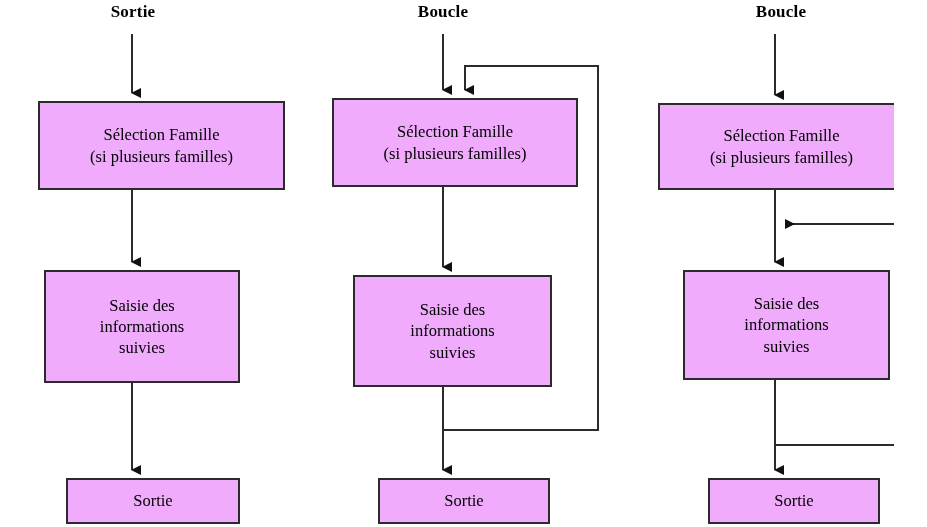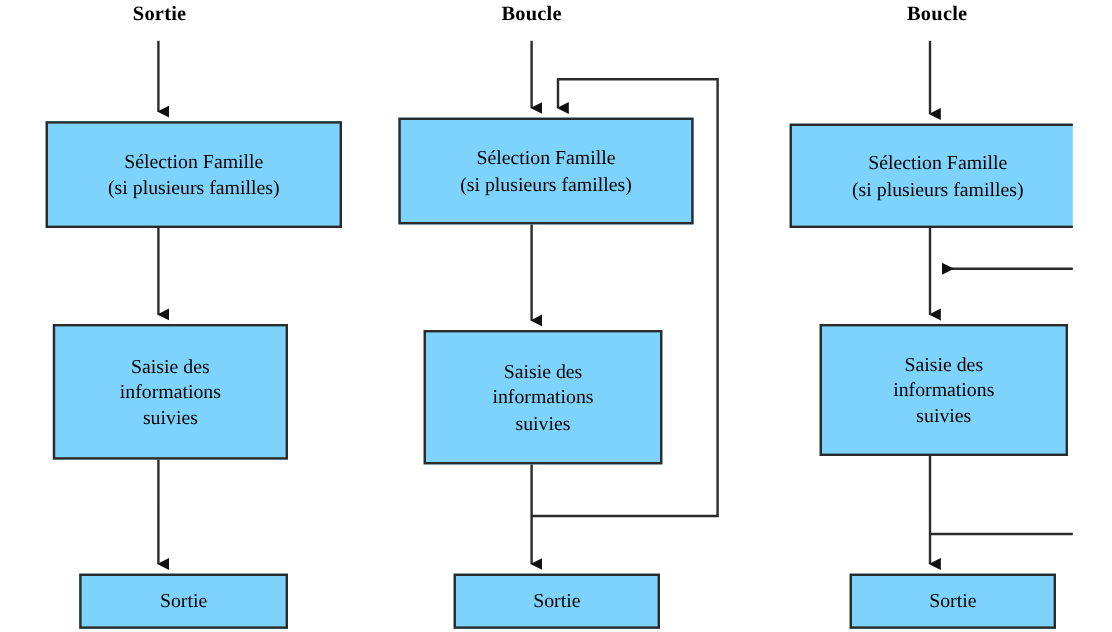--- a/index.html
+++ b/index.html
@@ -28,21 +28,21 @@
     font-size: 17px;
     color: #000000;
     white-space: nowrap;
     text-align: center;
     letter-spacing: 0.2px;
   }
   .node-box {
     position: absolute;
     box-sizing: border-box;
     border: 2px solid #2b2b2b;
-    background: #7dd3fc;
+    background: #f0abfc;
     display: flex;
     flex-direction: column;
     align-items: center;
     justify-content: center;
     color: #000000;
     font-size: 16.5px;
     line-height: 1.28;
     text-align: center;
     z-index: 2;
   }

